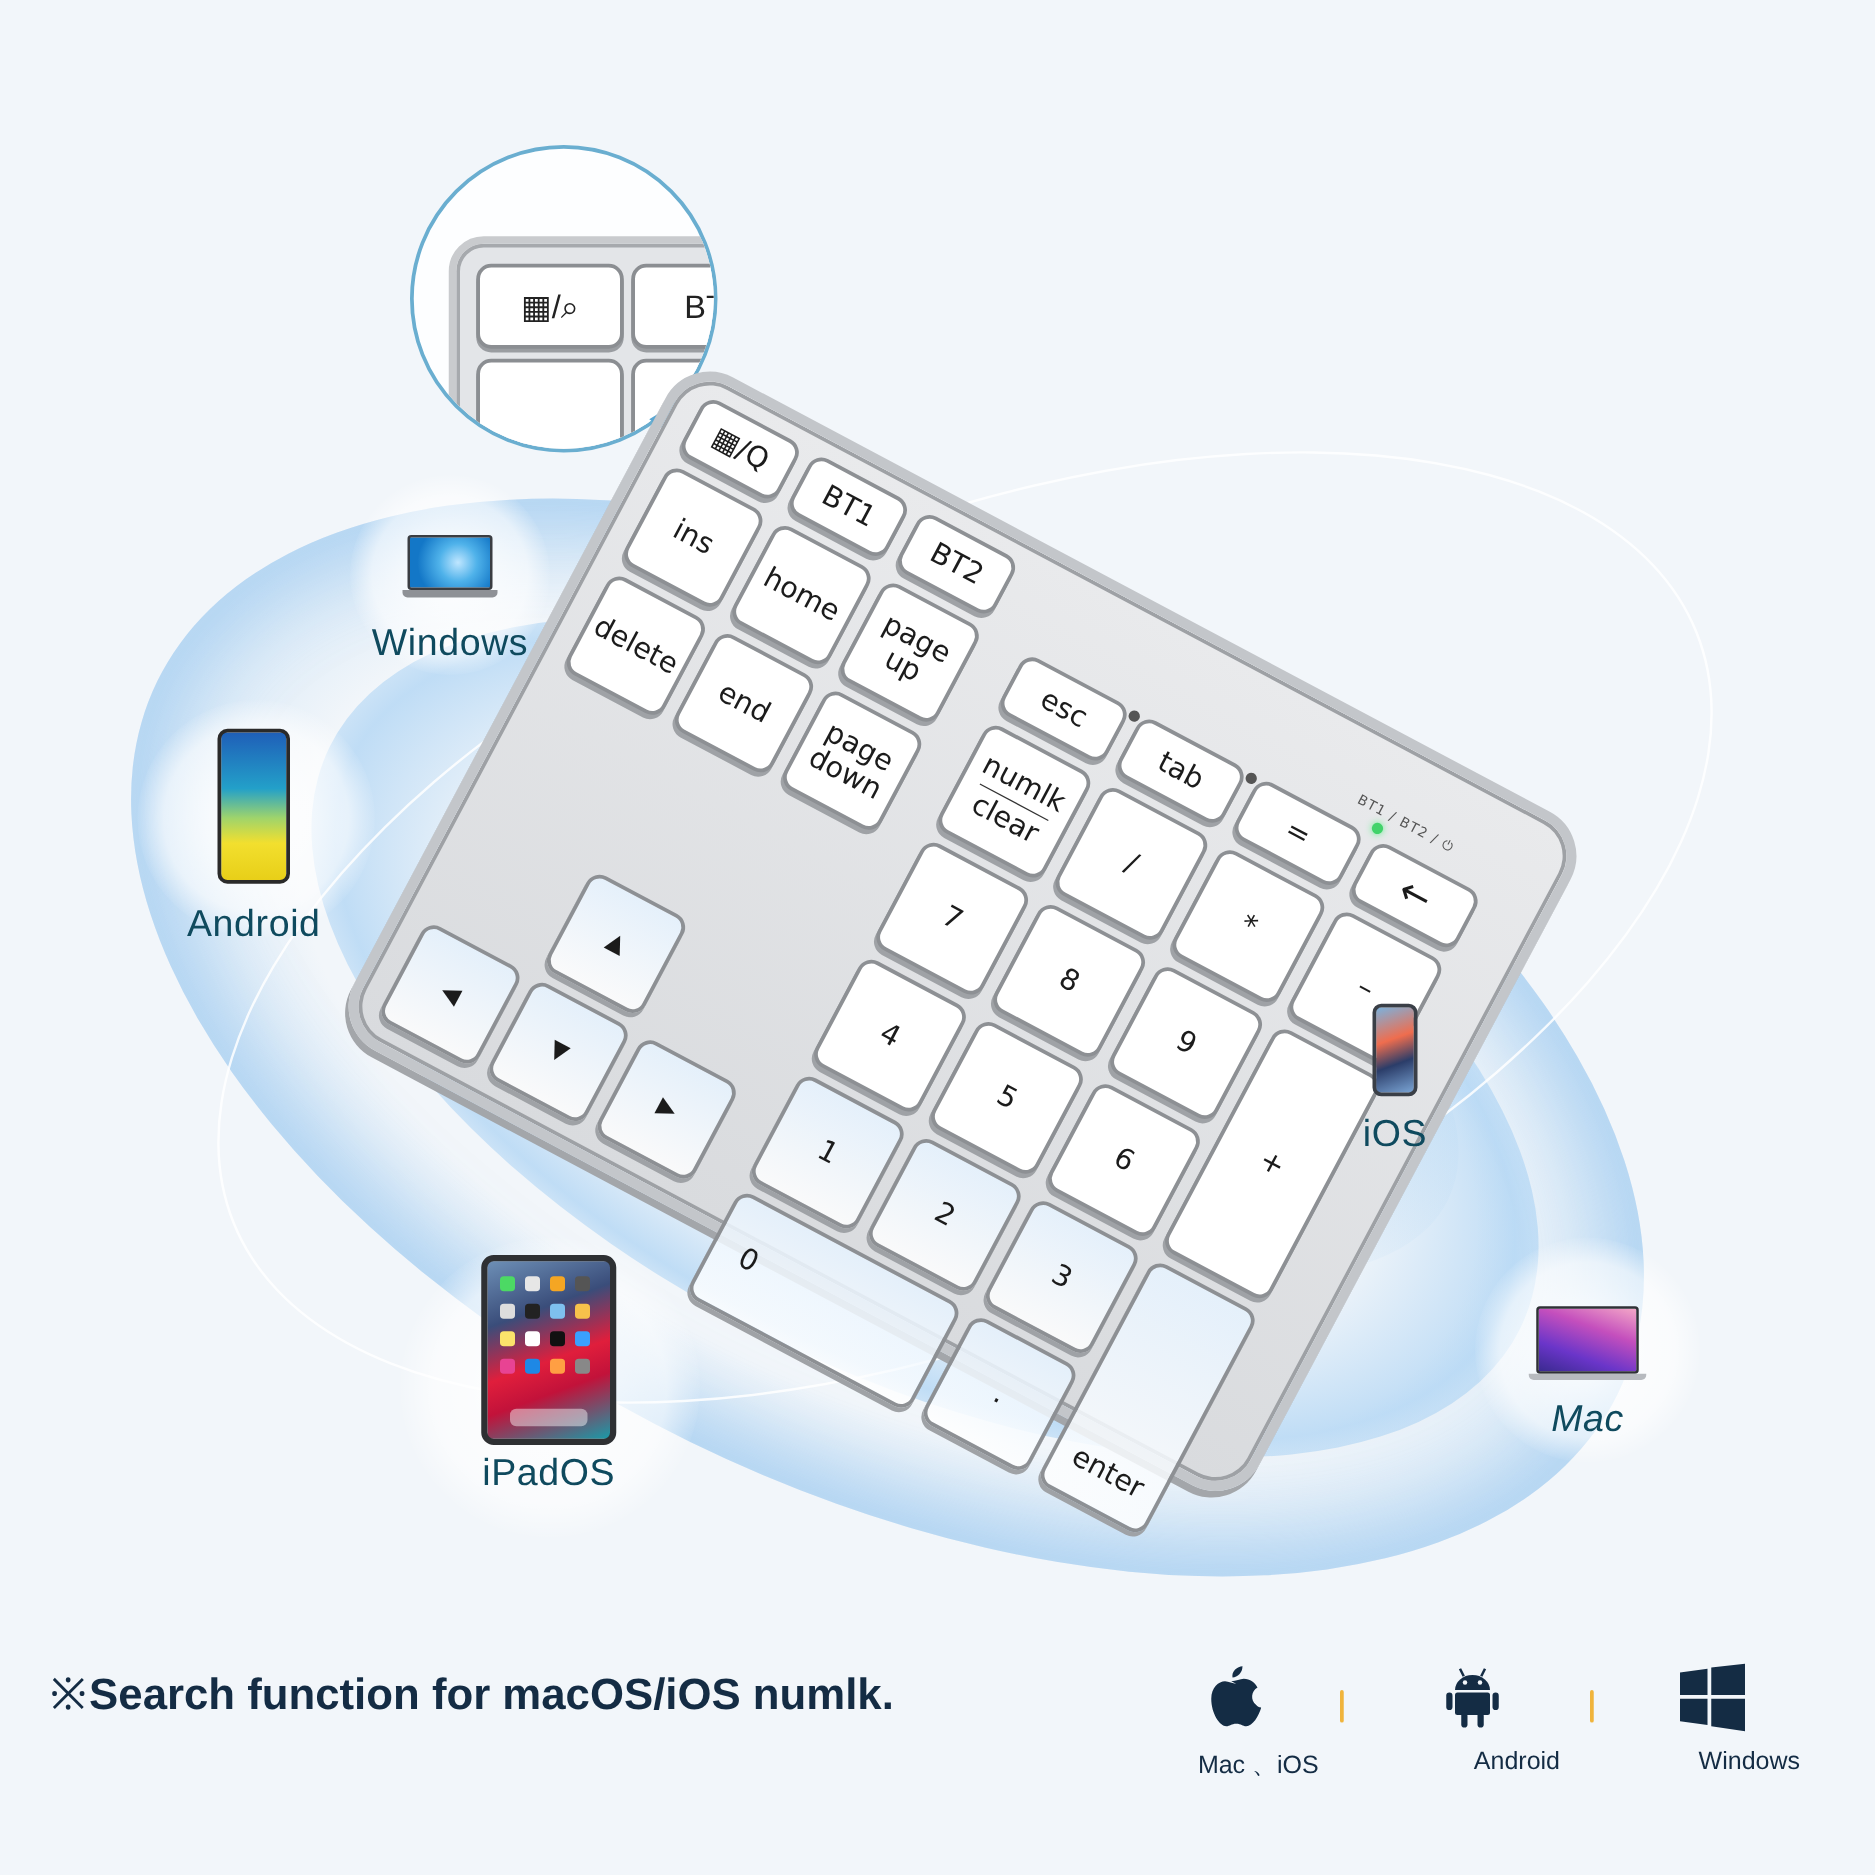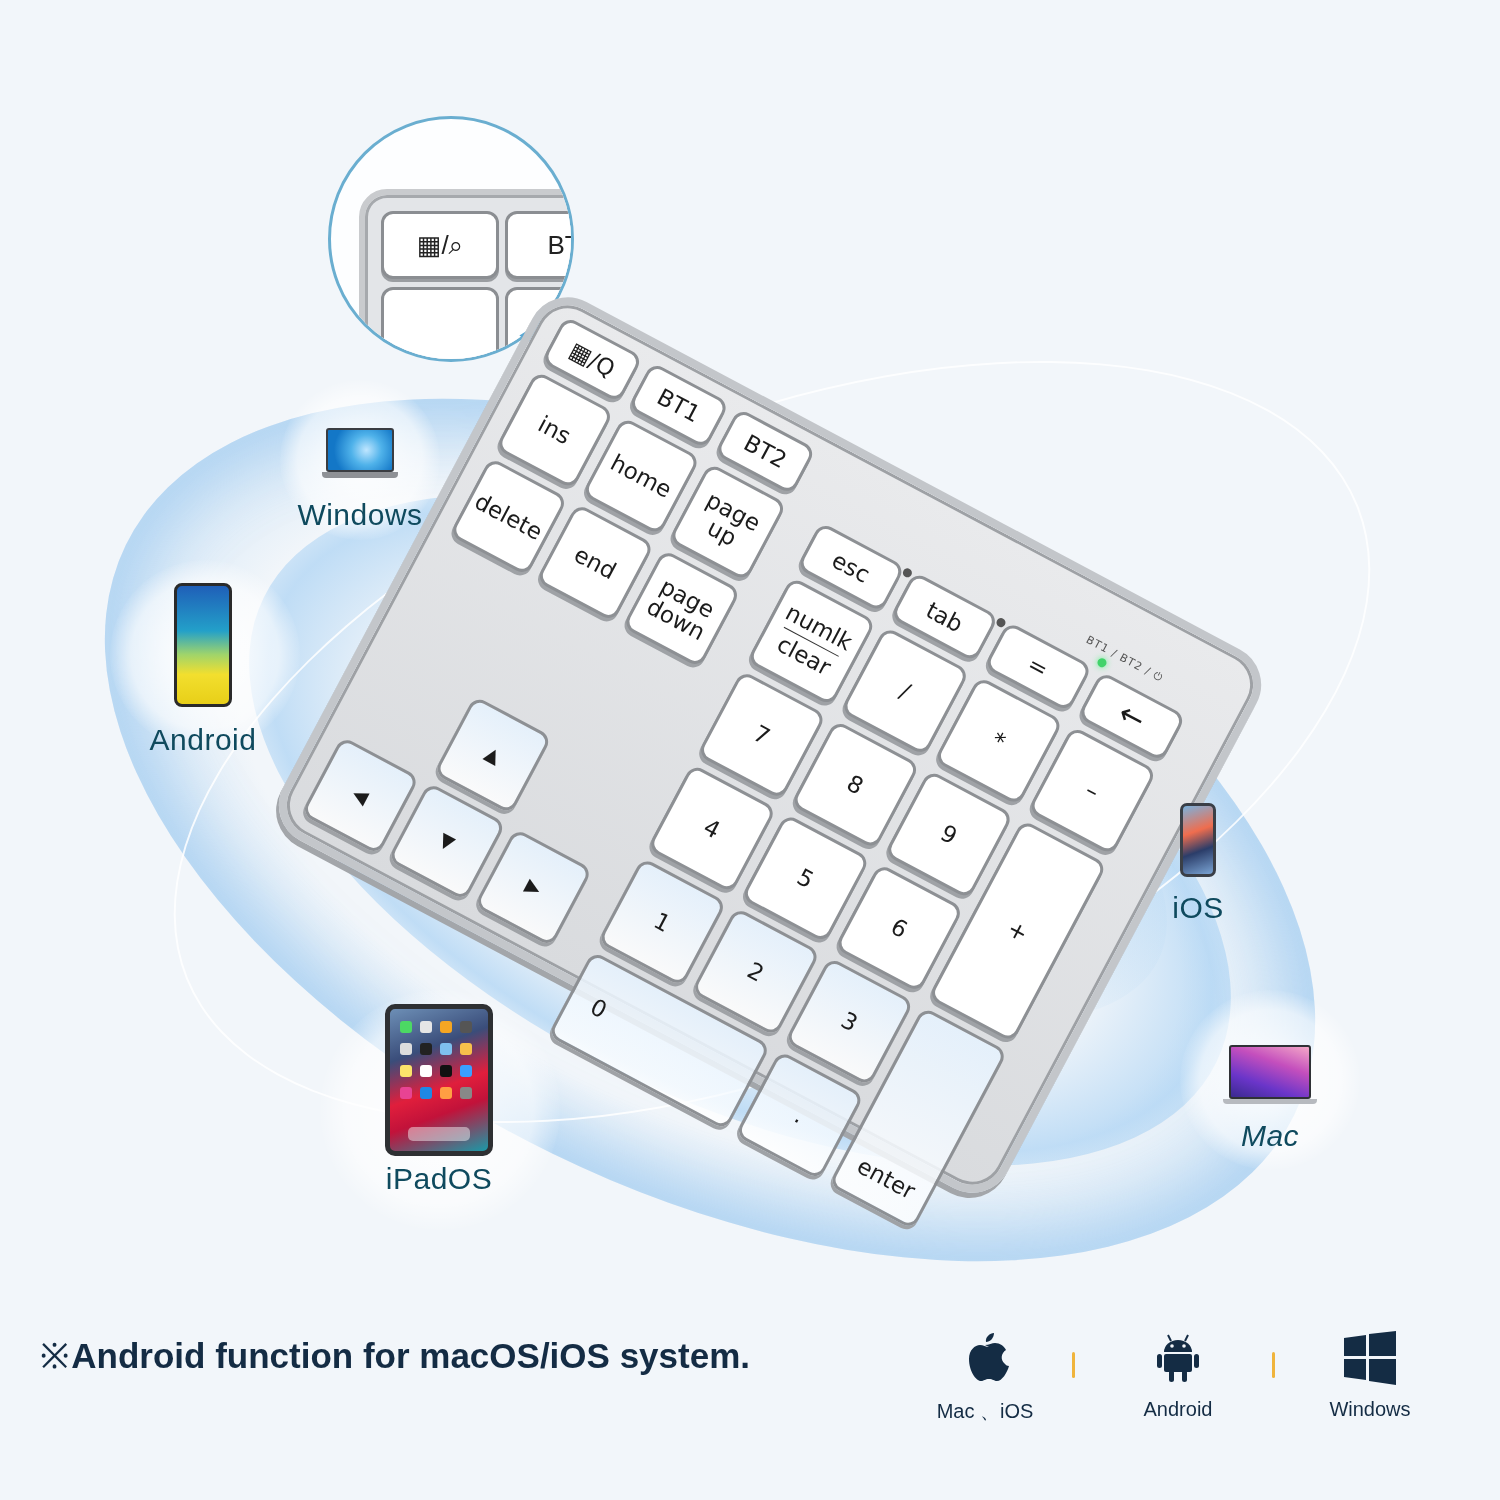--- a/index.html
+++ b/index.html
@@ -117,21 +117,21 @@
   .macbook .scr { position:absolute; left:6px; top:0; width:82px; height:54px; border:2px solid #2f3136; border-radius:3px; box-sizing:border-box;
     background:linear-gradient(200deg,#f3a7c7 0%,#c44fbd 35%,#6a35c9 70%,#3a2a8f 100%); }
   .macbook .base { position:absolute; left:0; top:54px; width:94px; height:5px; background:#b7babf; border-radius:0 0 4px 4px; }
 
   
   .notes { position:absolute; left:40px; top:1330px; }
   .note { font-family:"Liberation Sans", sans-serif; font-weight:700; font-size:35px; color:#142c44; line-height:52px; white-space:nowrap; }
   .note .mark { font-weight:400; margin-right:2px; }
 
   .os-row { position:absolute; left:930px; top:1328px; width:500px; height:100px; }
-  .os-item { position:absolute; top:0; width:140px; text-align:center; }
+  .os-item { position:absolute; top:0; width:140px; text-align:right; }
   .os-item .lbl { font-family:"Liberation Sans", sans-serif; font-size:20px; color:#142c44; margin-top:10px; white-space:nowrap; }
   .os-sep { position:absolute; top:24px; width:3px; height:26px; background:#f0b43c; border-radius:2px; }
   .os-icon { height:60px; display:flex; align-items:center; justify-content:center; }
 </style>
 </head>
 <body>
 
 <div class="stage">
 
   <div class="ring ring-outer"></div>
@@ -312,37 +312,37 @@
       <div class="app" style="left:70px; top:56px; background:#3aa0ff;"></div>
       <div class="app" style="left:10px; top:78px; background:#e84393;"></div>
       <div class="app" style="left:30px; top:78px; background:#1e88e5;"></div>
       <div class="app" style="left:50px; top:78px; background:#ff9f43;"></div>
       <div class="app" style="left:70px; top:78px; background:#888;"></div>
       <div class="dock"></div>
     </div>
     <div class="device-label" style="margin-top:6px;">iPadOS</div>
   </div>
 
-  <div class="device" style="left:1148px; top:803px; width:100px;">
+  <div class="device" style="left:1066px; top:803px; width:100px;">
     <div class="iphone"></div>
     <div class="device-label" style="margin-top:14px;">iOS</div>
   </div>
 
   <div class="glow" style="left:1180px; top:990px; width:180px; height:180px;"></div>
   <div class="device" style="left:1195px; top:1045px; width:150px;">
     <div class="macbook">
         <div class="scr"></div>
         <div class="base"></div>
       </div>
     <div class="device-label" style="margin-top:14px;font-style:italic;">Mac</div>
   </div>
 
   <div class="notes">
     <div class="note">
-      <span class="mark">※</span><span>Android function for macOS/iOS system.</span>
+      <span class="mark">※</span><span>Search function for macOS/iOS numlk.</span>
     </div>
   </div>
 
   <div class="os-row">
     <div class="os-item" style="left:-15px;">
       <div class="os-icon">
         <svg width="48" height="58" viewBox="0 0 48 58">
           <path d="M33 4c0 5-4 9-8 9-1-5 4-9 8-9z" fill="#142c44"></path>
           <path d="M24 16c4 0 7-2 10-2 5 0 9 3 11 7-5 3-6 10-1 14 1 1 2 2 4 2-2 7-7 15-12 15-3 0-4-2-8-2s-5 2-8 2c-5 0-12-10-12-22 0-9 6-14 11-14 3 0 6 2 9 2z" fill="#142c44"></path>
         </svg>

